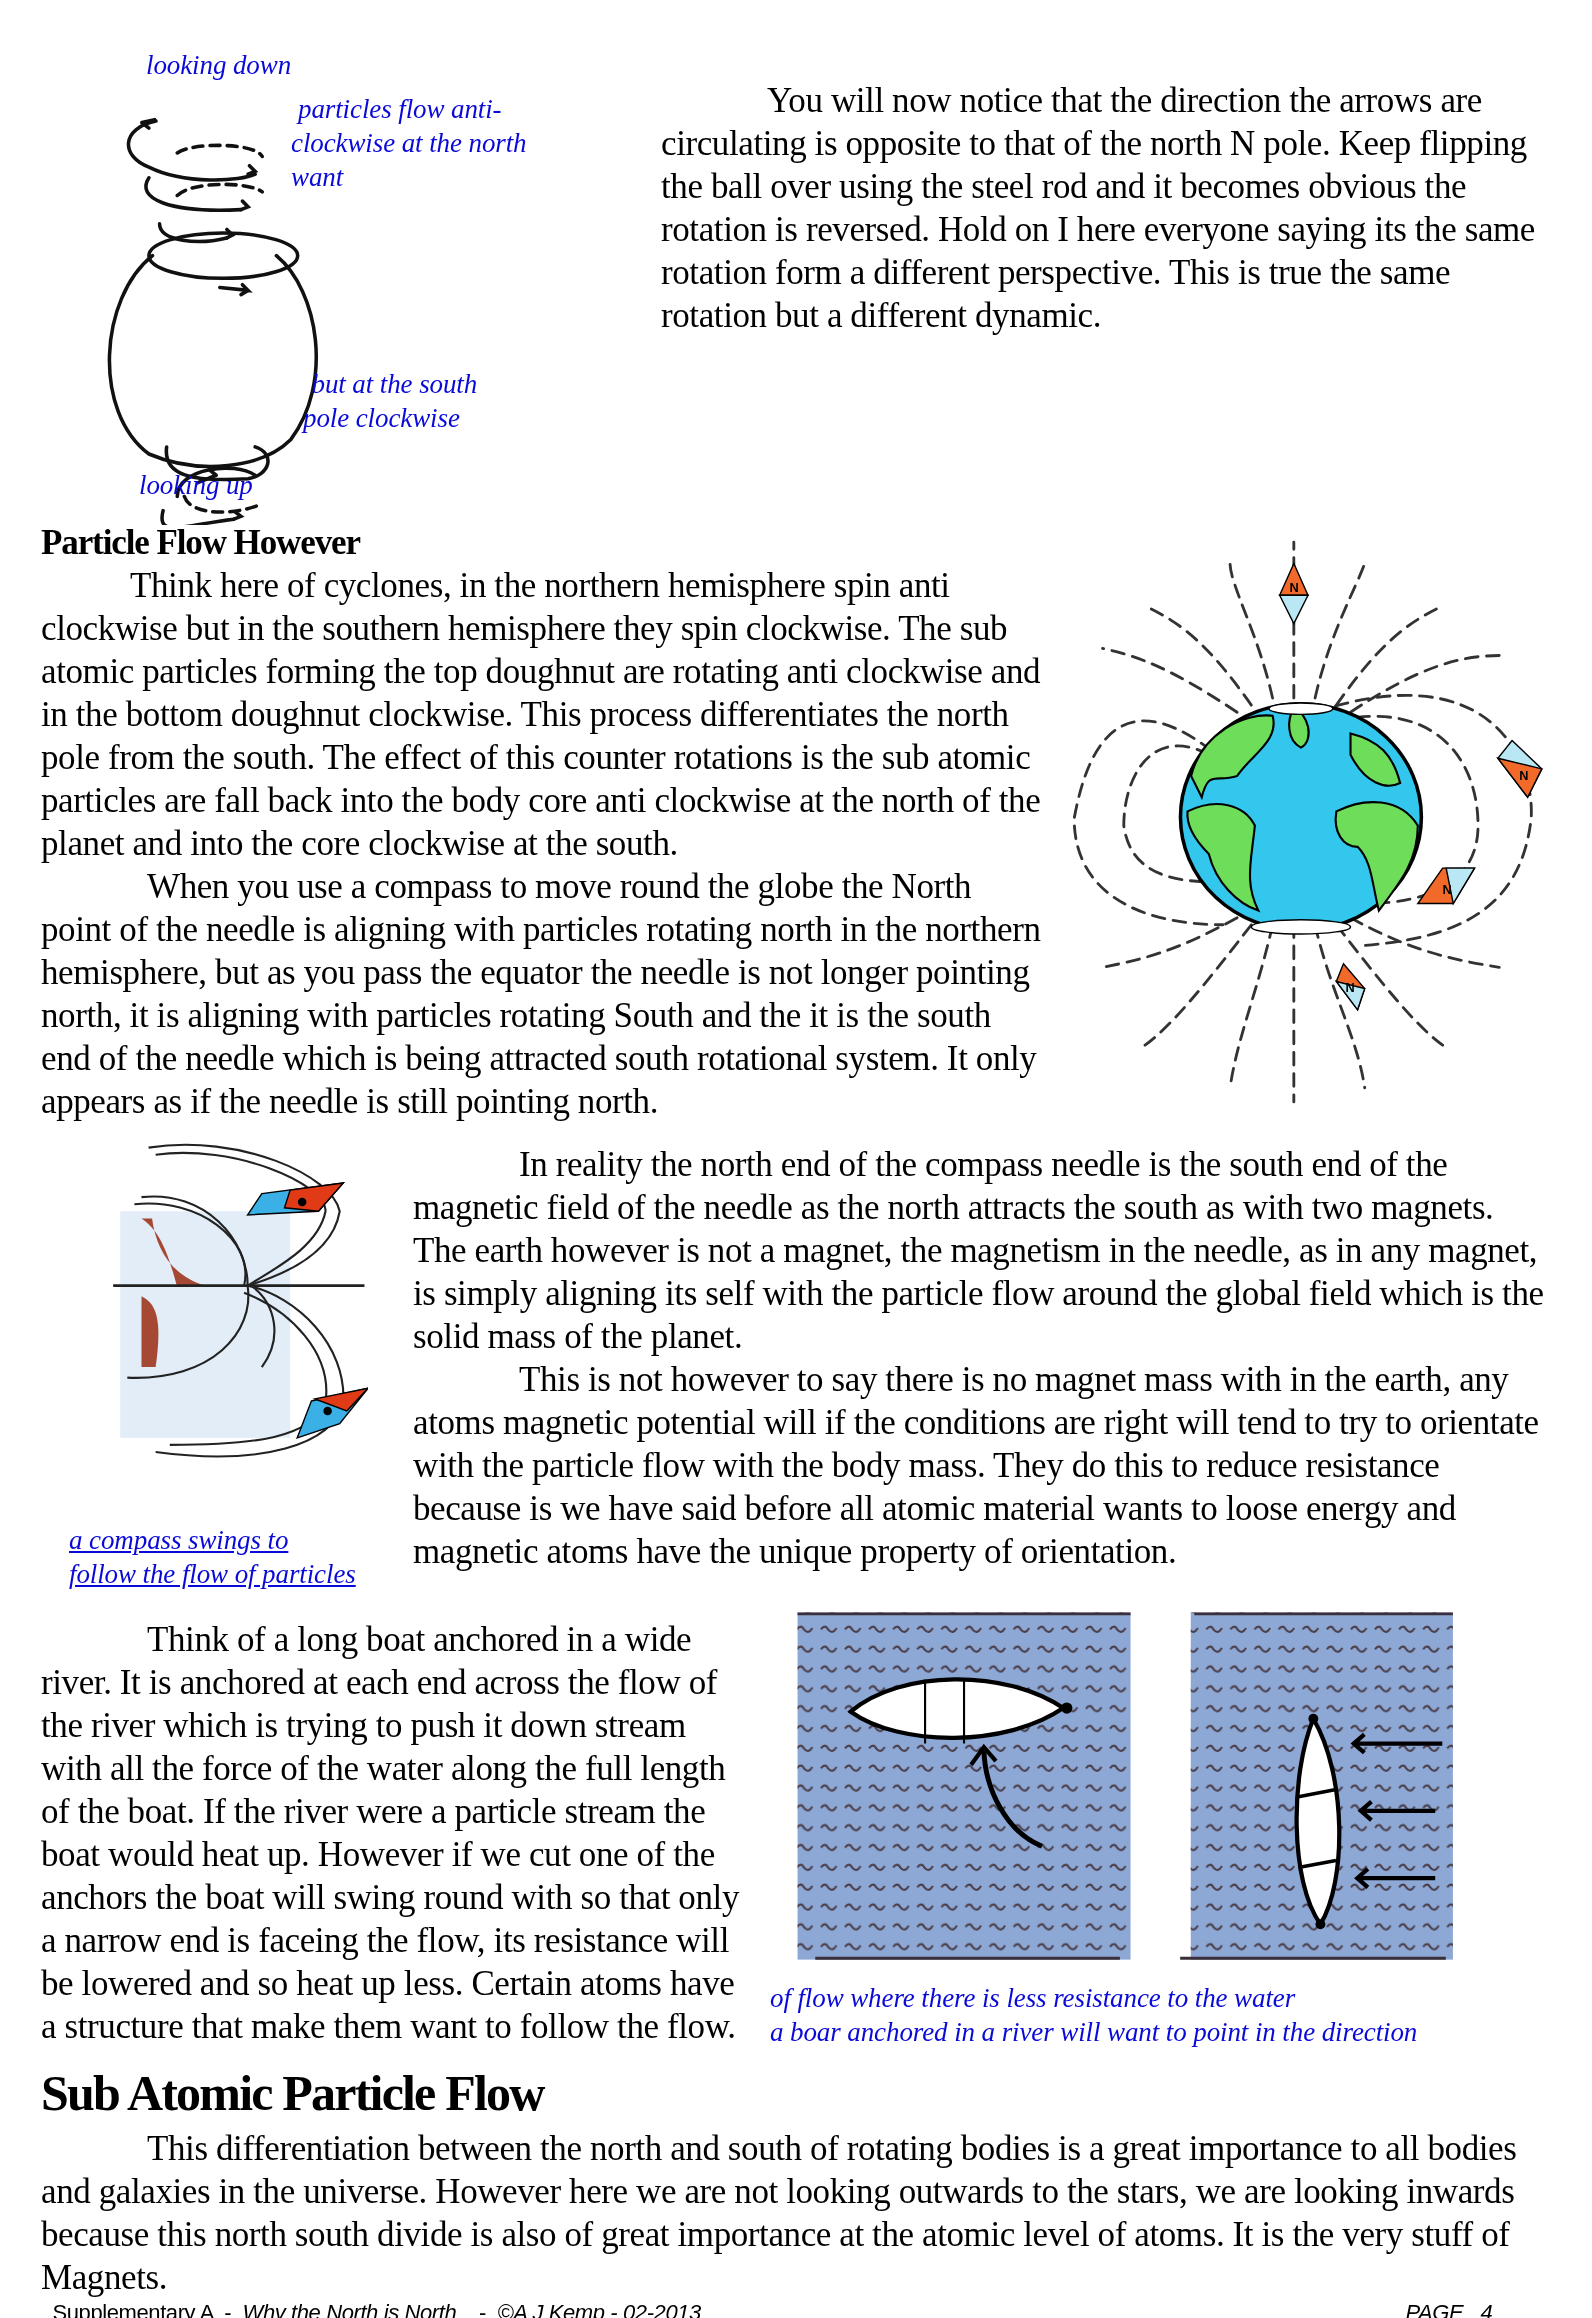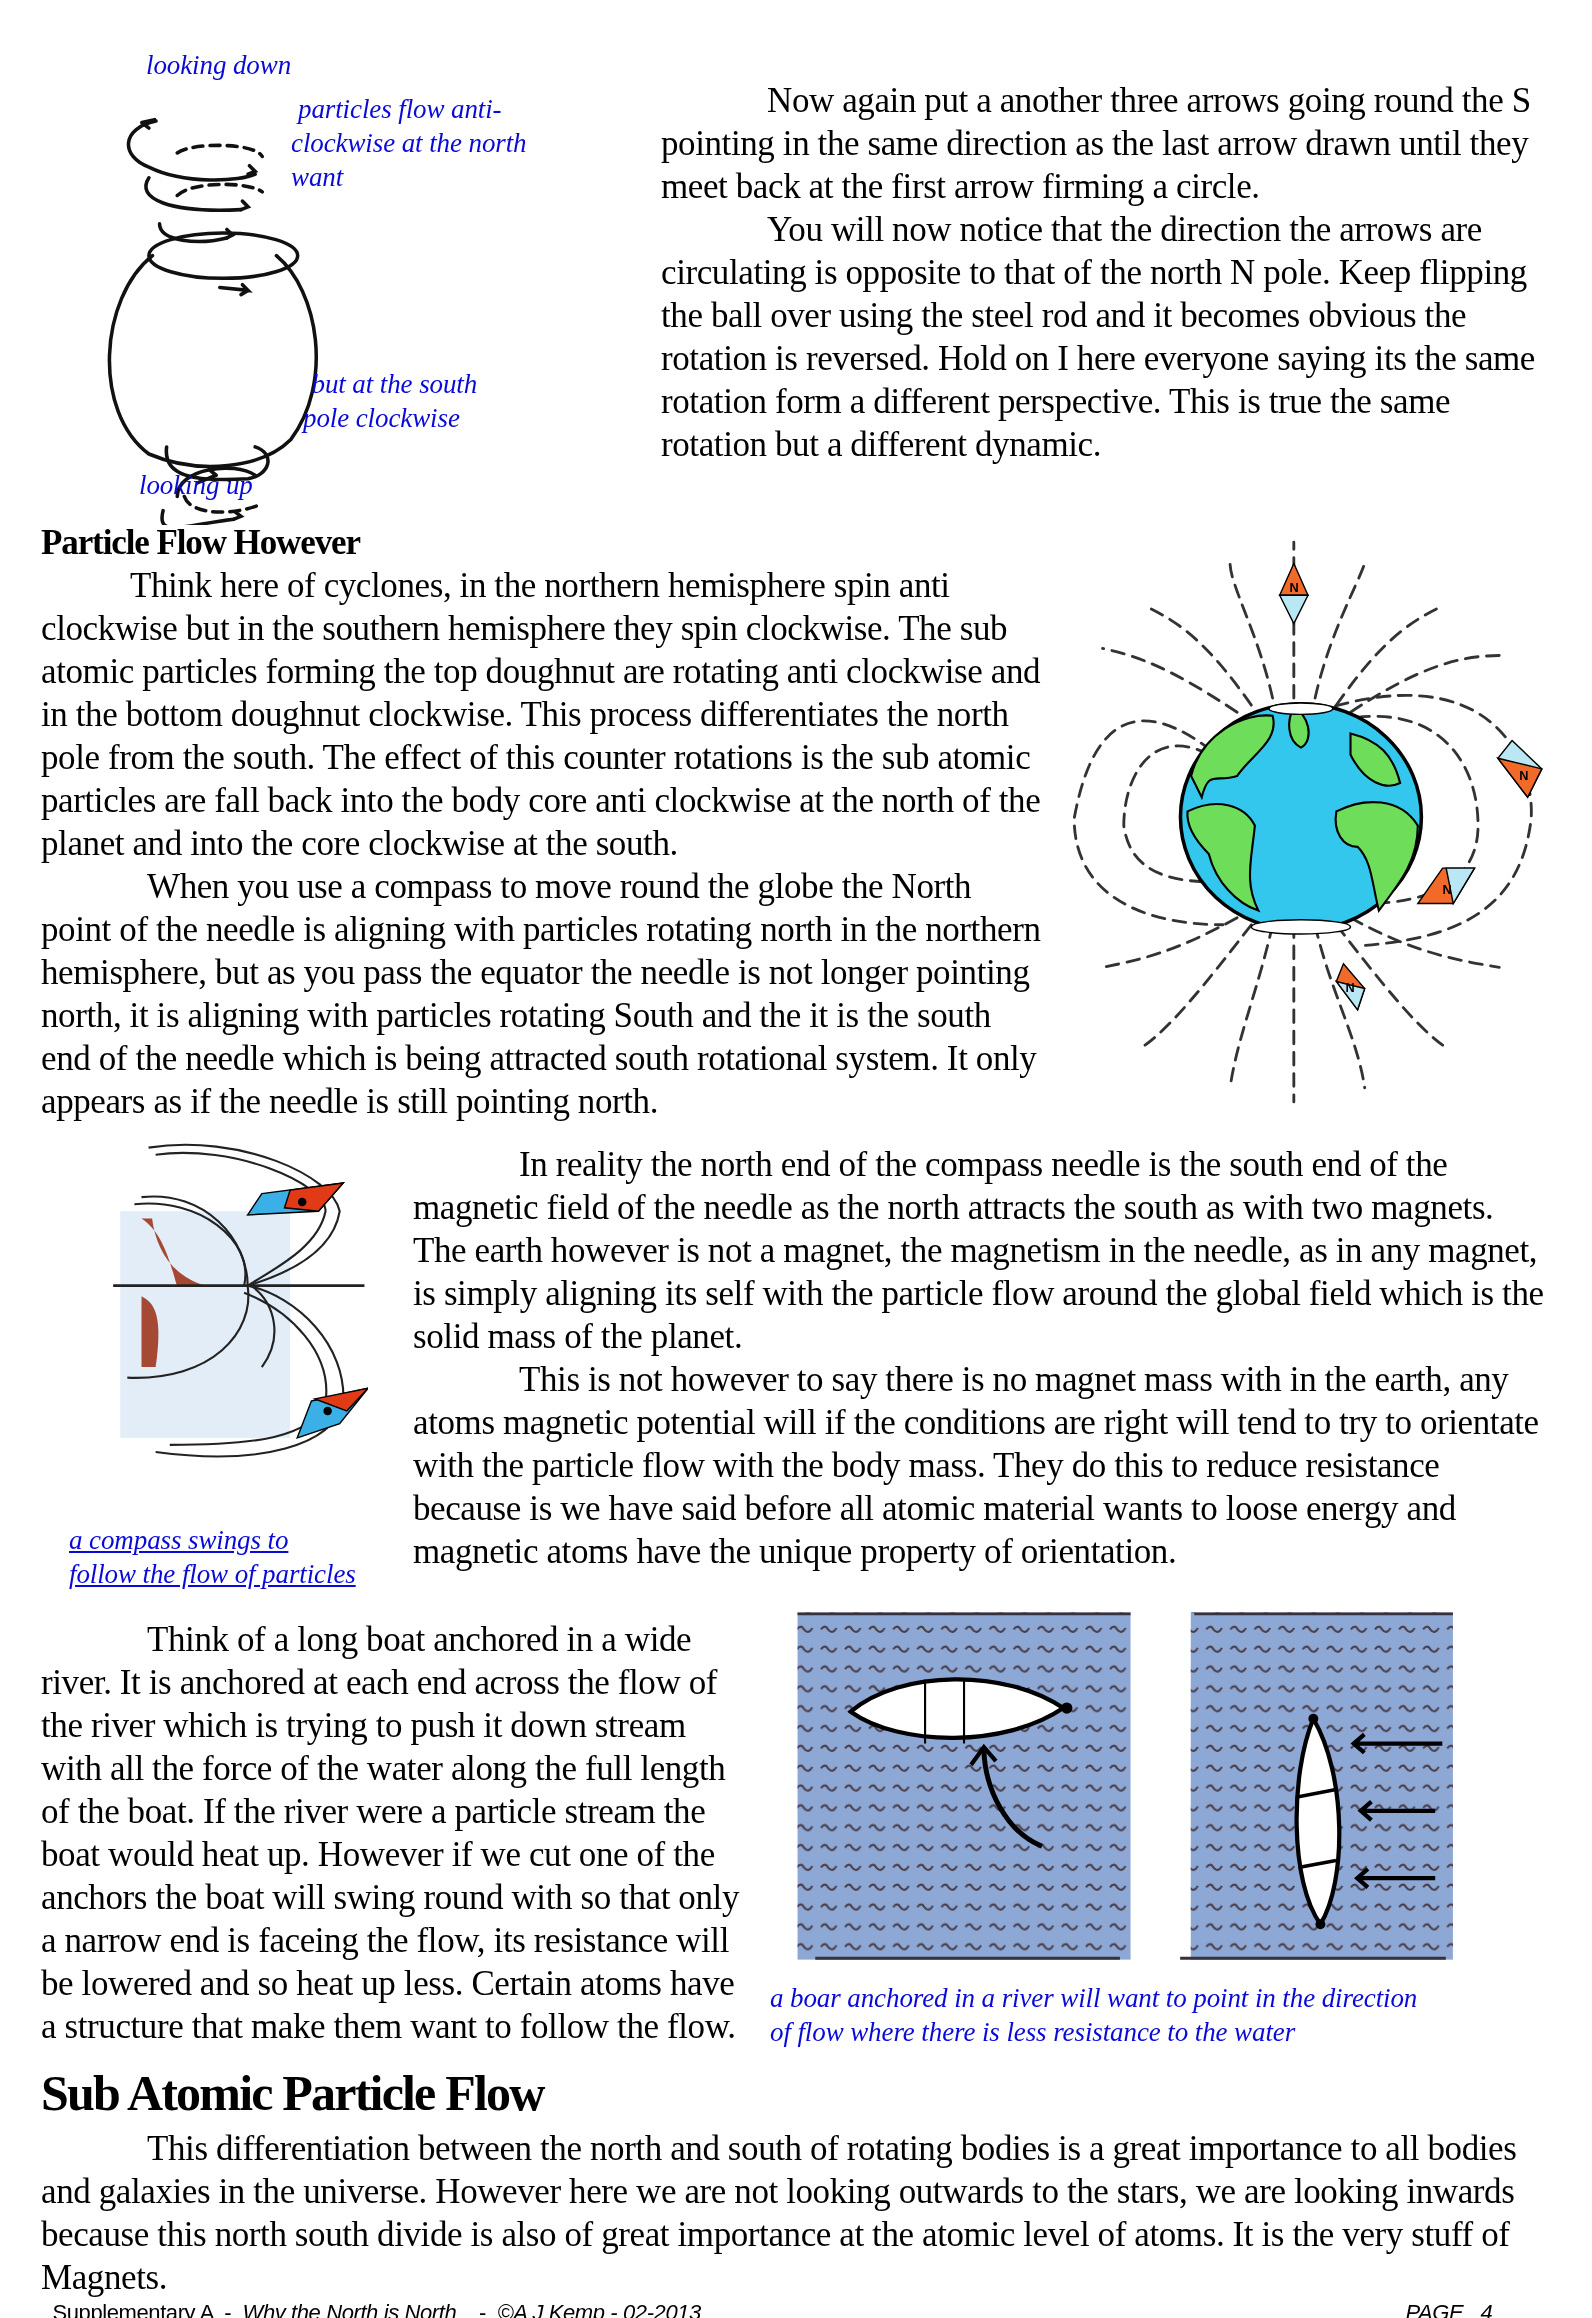--- a/index.html
+++ b/index.html
@@ -53,21 +53,20 @@
   <div>clockwise at the north</div>
   <div>want</div>
 </div>
 <div class="abs caption" style="left:303px;top:367px;">
   <div style="padding-left:8.5px;">but at the south</div>
   <div>pole  clockwise</div>
 </div>
 <div class="abs caption" style="left:139px;top:468px;">looking up</div>
 
 <div class="abs body-text" style="left:661px;top:79px;width:893px;">
-  <p class="indent">Now again put a another three arrows going round the S pointing in the same direction as the last arrow drawn until they meet back at the first arrow firming a circle.</p>
   <p class="indent">You will now notice that the direction the arrows are circulating is opposite to that of the north N pole. Keep flipping the ball over using the steel rod and it becomes obvious the rotation is reversed. Hold on I here everyone saying its the same rotation form a different perspective.  This is true the same rotation but a different dynamic.</p>
 </div>
 
 <div class="abs h2" style="left:41px;top:523px;">Particle Flow However</div>
 <div class="abs body-text" style="left:41px;top:564px;width:1007px;">
   <p class="indent-sm">Think here of cyclones, in the northern hemisphere spin anti clockwise but in the southern hemisphere they spin clockwise. The sub atomic particles forming the top doughnut are rotating anti clockwise and in the bottom doughnut clockwise.  This process differentiates the north pole from the south. The effect of this counter rotations is the sub atomic particles are fall back into the body core anti clockwise at the north of the planet and into the core clockwise at the south.</p>
   <p class="indent">When you use a compass to move round the globe the North point of the needle is aligning with particles rotating north in the northern hemisphere, but as you pass the equator the needle is not longer pointing north, it is aligning with particles rotating South and the it is the south end of the needle which is being attracted south rotational system. It only appears as if the needle is still pointing north.</p>
 </div>
 
 <div class="abs" style="left:1060px;top:528px;width:496px;height:581px;">
@@ -187,22 +186,22 @@
     <circle cx="733" cy="170" r="7" fill="#000"></circle>
     <circle cx="743" cy="460" r="7" fill="#000"></circle>
     <g stroke="#000" stroke-width="6" fill="none">
       <path d="M915 205 L790 205 M805 192 L790 205 L805 218"></path>
       <path d="M905 300 L800 300 M815 287 L800 300 L815 313"></path>
       <path d="M905 395 L795 395 M810 382 L795 395 L810 408"></path>
     </g>
   </svg>
 </div>
 <div class="abs caption" style="left:770px;top:1981px;">
+  <div>of flow where there is less resistance to the water</div>
   <div>a boar anchored in a river will want to point in the direction</div>
-  <div>of flow where there is less resistance to the water</div>
 </div>
 
 <div class="abs h1" style="left:41px;top:2064px;">Sub Atomic Particle Flow</div>
 <div class="abs body-text" style="left:41px;top:2127px;width:1517px;">
   <p class="indent">This differentiation between the north and south of rotating bodies is a great importance to all bodies and galaxies in the universe. However here we are not looking outwards to the stars, we are looking inwards because this north south divide is also of great importance at the atomic level of atoms. It is the very stuff of Magnets.</p>
 </div>
 
 <div class="abs footer" style="left:41px;top:2274px;white-space:pre;">
   <span>Supplementary A  -  </span><i>Why the North is North</i><span>    -  </span><i>©A J Kemp - 02-2013</i>
 </div>

